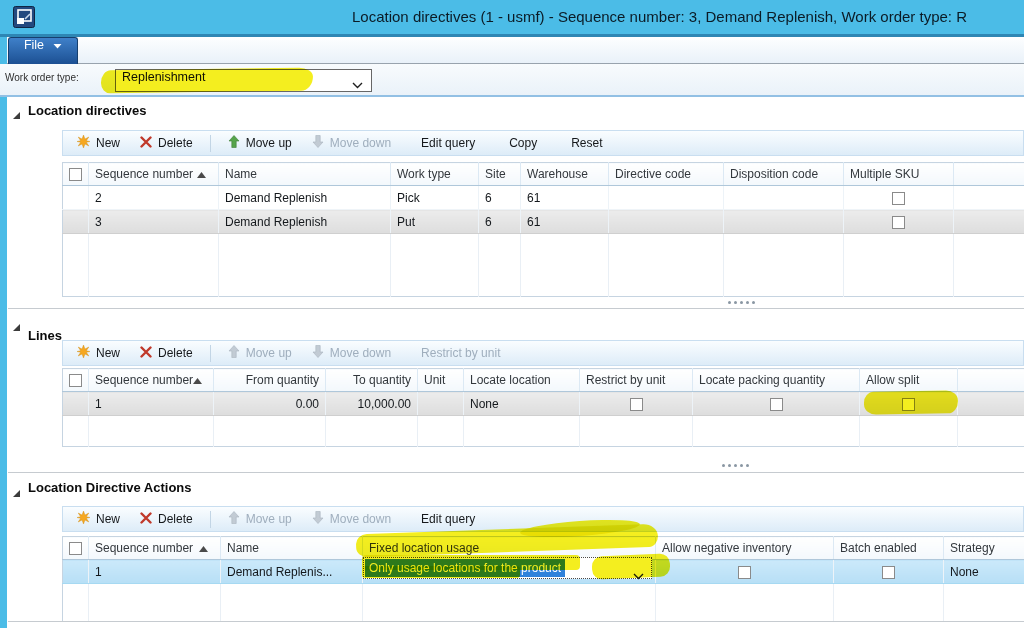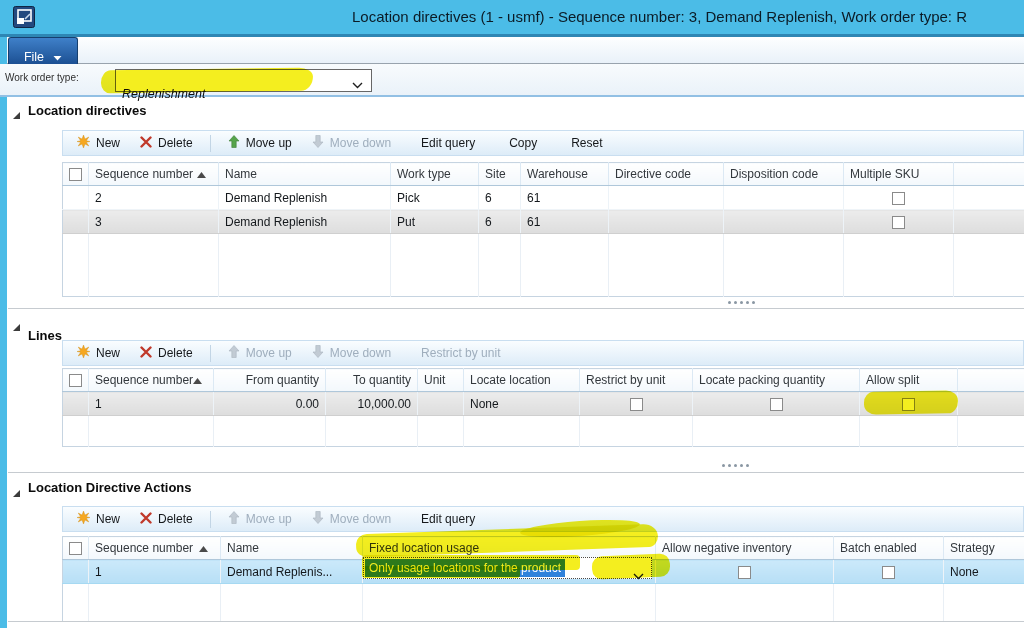--- a/index.html
+++ b/index.html
@@ -12,29 +12,29 @@
   .titlebar .wtitle { position:absolute; left:352px; top:0; height:34px; line-height:34px;
     font-size:15px; color:#0B1B26; white-space:nowrap; }
   .appicon { position:absolute; left:13px; top:6px; }
 
   
   .menubar { position:absolute; left:0; top:37px; width:1024px; height:27px;
     background:linear-gradient(#FDFEFF,#E9F1F9); border-bottom:1px solid #98A3AD; }
   .filebtn { position:absolute; left:8px; top:37px; width:70px; height:27px;
     background:linear-gradient(#3F80C9,#1C5093); border:1px solid #163F6E; border-bottom:none;
     border-radius:3px 3px 0 0; color:#fff; font-size:12.5px;
-    display:flex; align-items:flex-end; justify-content:center; gap:9px; cursor:pointer; }
+    display:flex; align-items:flex-start; justify-content:center; gap:9px; cursor:pointer; }
 
   
   .filterrow { position:absolute; left:0; top:64px; width:1024px; height:33px;
     background:linear-gradient(#F8FBFD,#EAF2F9); border-bottom:2px solid #92C0E4; }
   .filterrow .flabel { position:absolute; left:5px; top:8px; font-size:10px; color:#2F2F2F; }
   .combo { position:absolute; left:115px; top:5px; width:257px; height:23px; background:#fff;
     border:1px solid #676767; font-size:12.5px; color:#101010; }
-  .combo .ctext { position:absolute; left:6px; top:17px; white-space:nowrap;font-style:italic; }
+  .combo .ctext { position:absolute; left:6px; top:0; white-space:nowrap; }
   .combo .chev { position:absolute; right:8px; top:8px; }
 
   
   .strip { position:absolute; left:0; width:7px; background:#4BBCE7; }
 
   
   .sec-title { position:absolute; font-size:13px; font-weight:bold; color:#0A0A0A; white-space:nowrap; }
   .expander { position:absolute; cursor:pointer; }
 
   .toolbar { position:absolute; left:62px; width:962px; height:26px;

